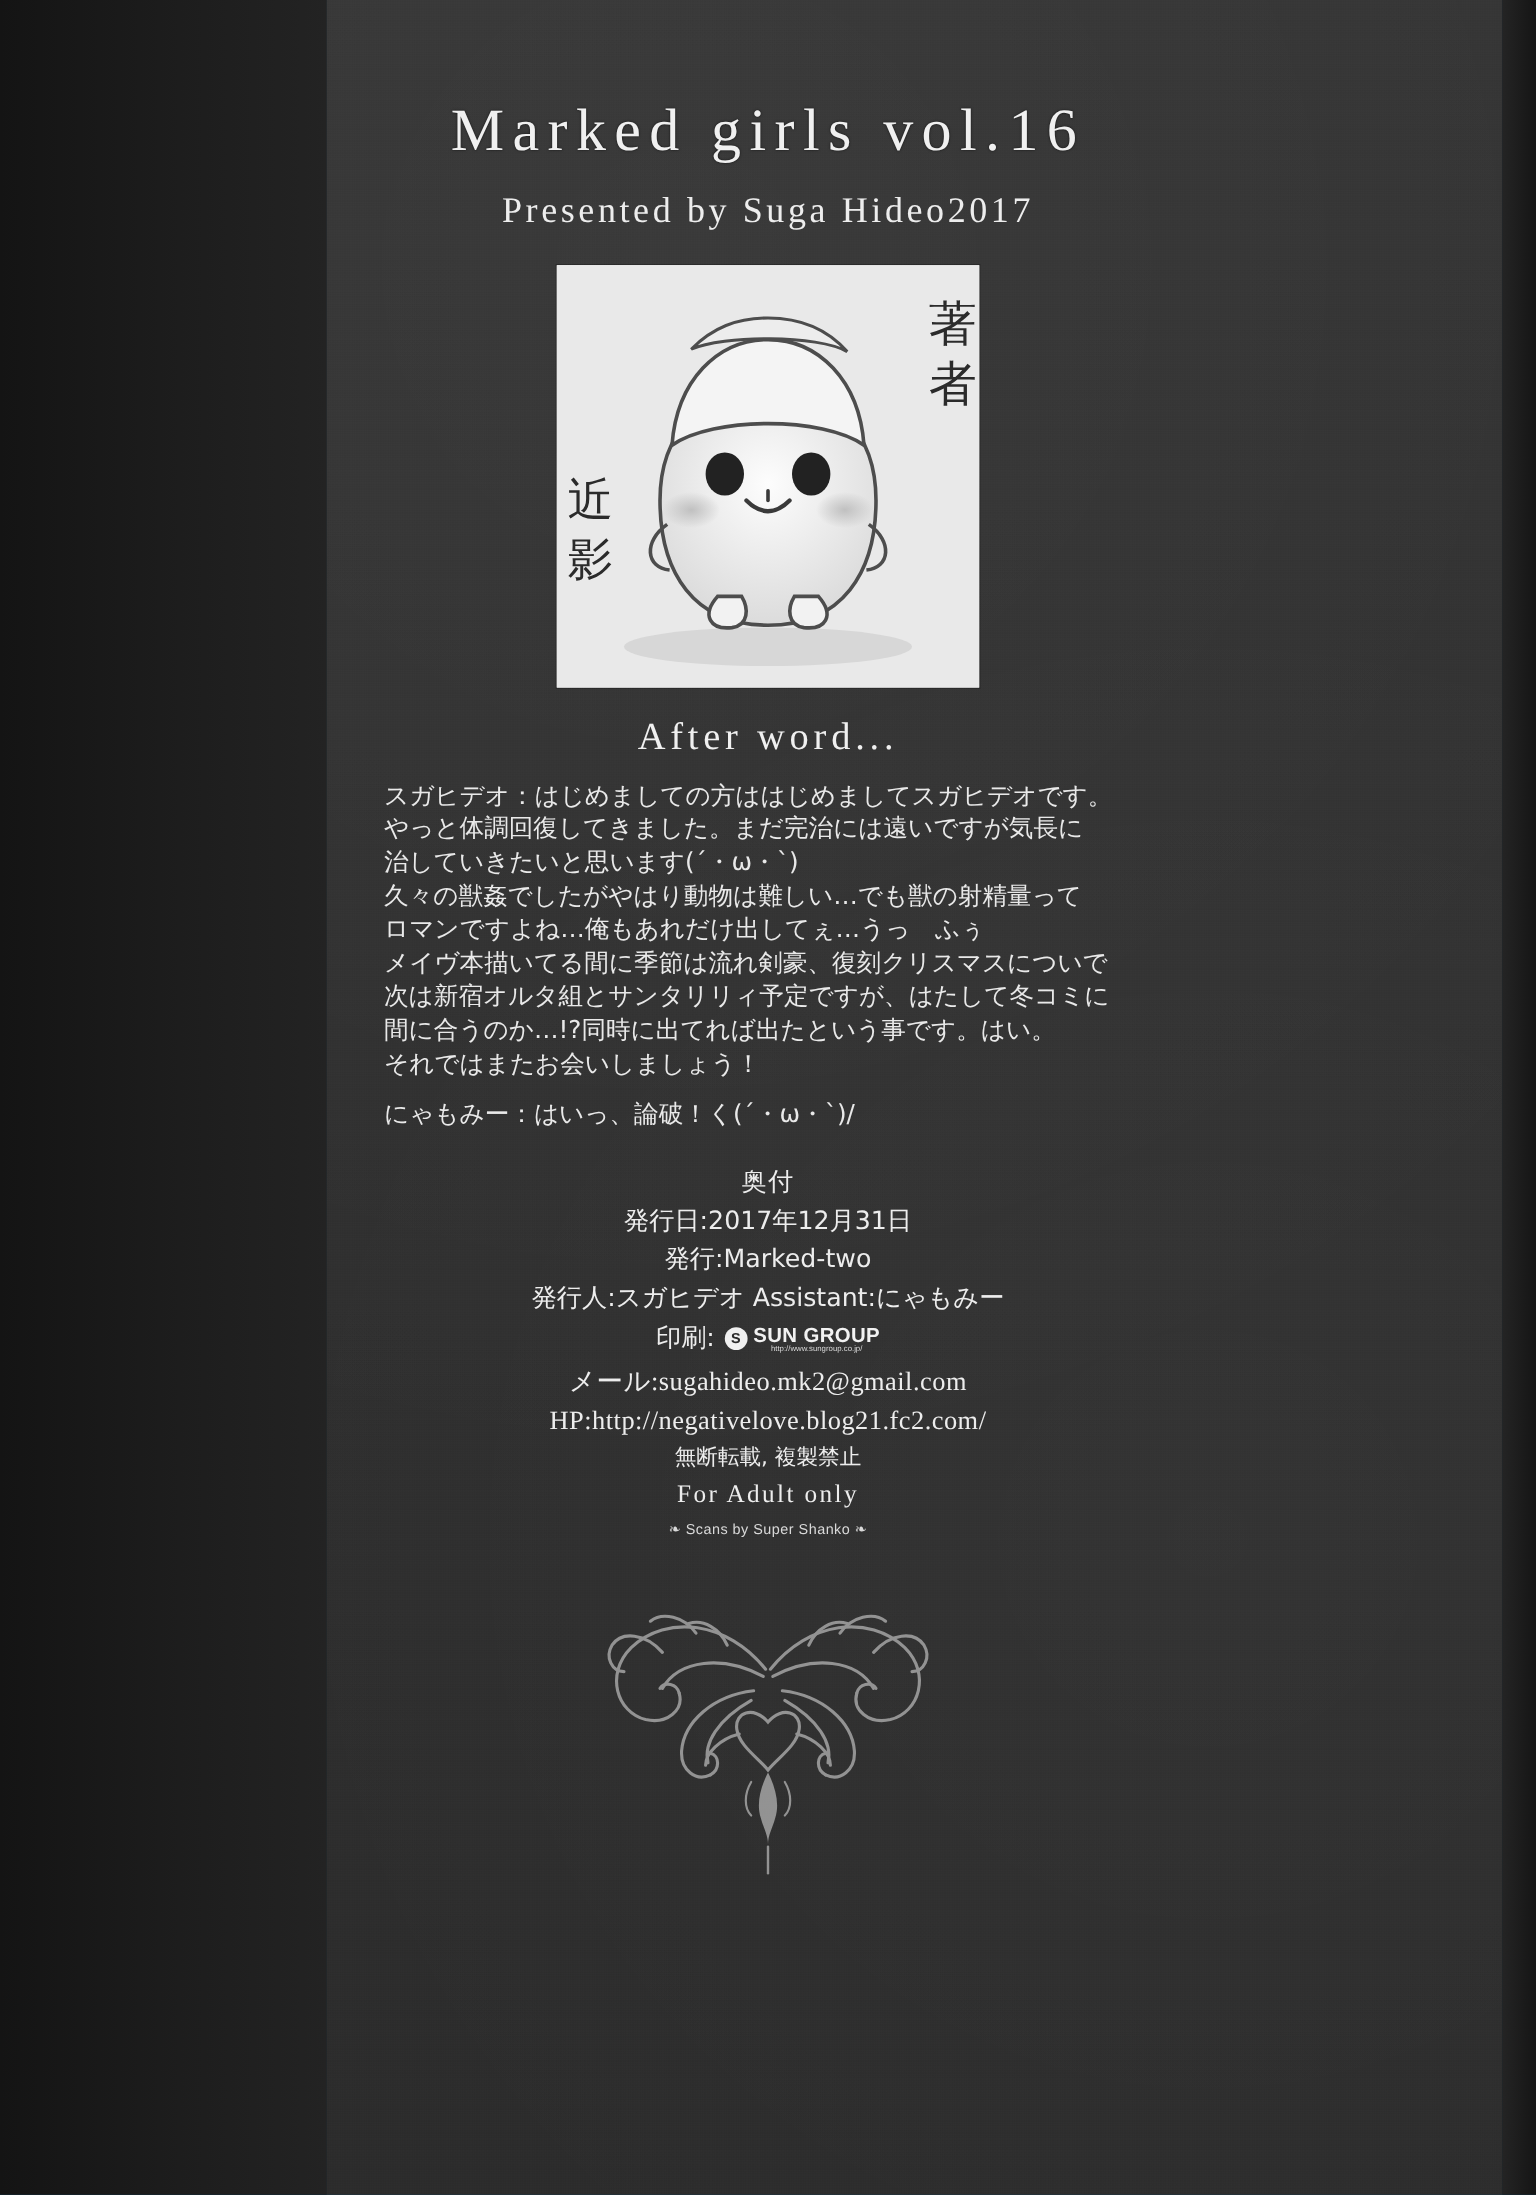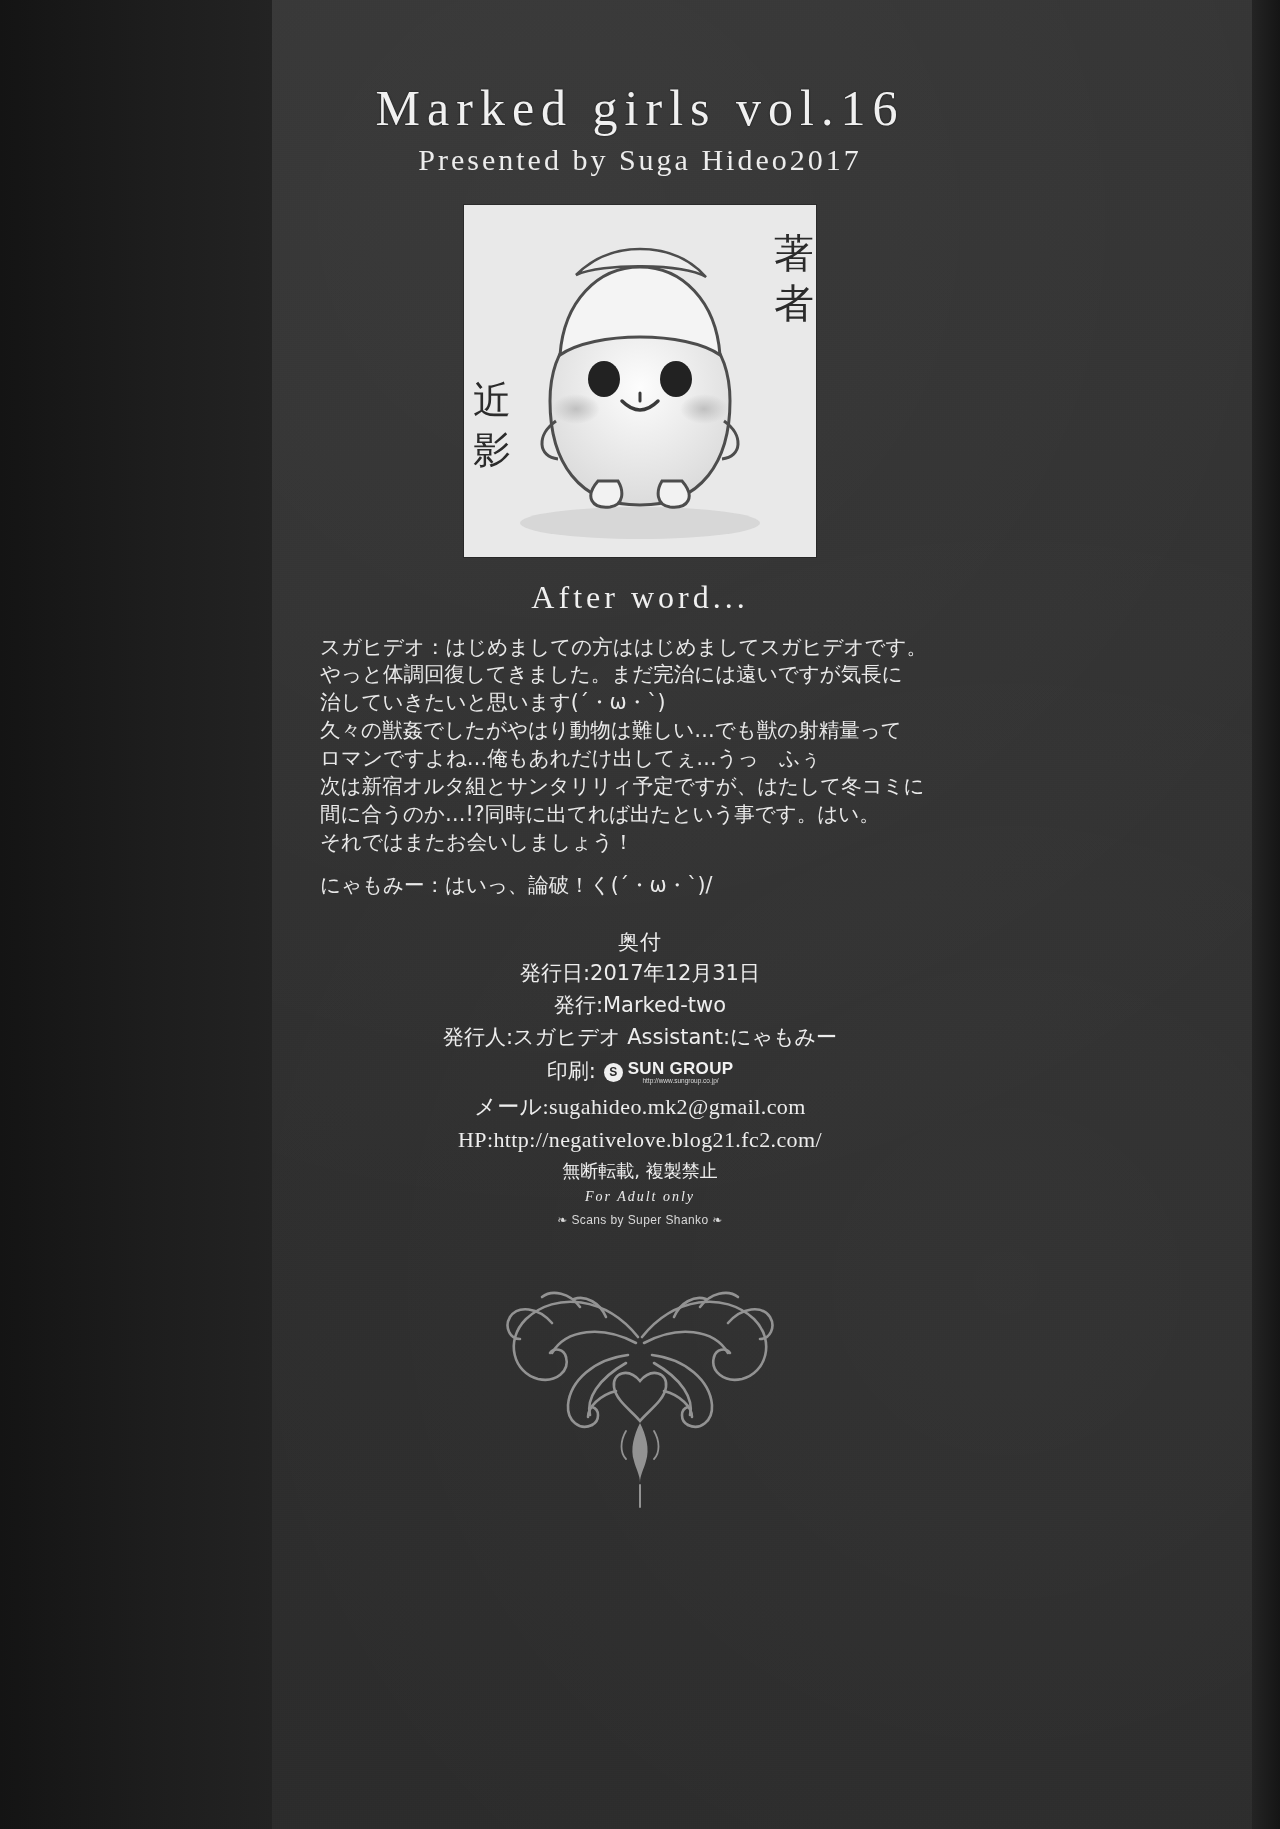--- a/index.html
+++ b/index.html
@@ -69,21 +69,21 @@
   .title {
     margin-top: 82px;
     font-size: 50px;
     letter-spacing: 7px;
     font-weight: 400;
     line-height: 1.05;
     color: #f0f0f0;
     text-shadow: 0 0 2px rgba(0,0,0,0.7);
   }
   .subtitle {
-    margin-top: 8px;
+    margin-top: 24px;
     font-size: 30px;
     letter-spacing: 3px;
     color: #ededed;
   }
   .author-photo-wrap {
     margin: 28px auto 0;
     width: 352px;
     height: 352px;
     position: relative;
   }
@@ -174,24 +174,23 @@
     margin-top: 1px;
   }
   .mail, .hp {
     font-family: "Liberation Serif", serif;
     font-size: 22px;
     letter-spacing: 0.4px;
   }
   .noreprint { font-size: 18px; }
   .adult {
     font-family: "Liberation Serif", serif;
-    font-size: 14px;
+    font-size: 21px;
     letter-spacing: 2px;
     margin-top: 2px;
-    font-style: italic;
   }
   .scans {
     margin-top: 3px;
     font-size: 12px;
     letter-spacing: 0.4px;
     color: #d9d9d9;
     font-family: "Liberation Sans", sans-serif;
   }
   .ornament {
     margin: 34px auto 0;
@@ -283,20 +282,21 @@
     </div>
 
     <div class="afterword-head">After word...</div>
 
     <div class="body-text">
       <p>スガヒデオ：はじめましての方ははじめましてスガヒデオです。</p>
       <p>やっと体調回復してきました。まだ完治には遠いですが気長に</p>
       <p>治していきたいと思います(´・ω・`)</p>
       <p>久々の獣姦でしたがやはり動物は難しい…でも獣の射精量って</p>
       <p>ロマンですよね…俺もあれだけ出してぇ…うっ　ふぅ</p>
+      <p>メイヴ本描いてる間に季節は流れ剣豪、復刻クリスマスについで</p>
       <p>次は新宿オルタ組とサンタリリィ予定ですが、はたして冬コミに</p>
       <p>間に合うのか…!?同時に出てれば出たという事です。はい。</p>
       <p>それではまたお会いしましょう！</p>
     </div>
 
     <div class="nyamomi">にゃもみー：はいっ、論破！く(´・ω・`)/</div>
 
     <div class="colophon">
       <div class="cl-title">奥付</div>
       <div>発行日:2017年12月31日</div>

